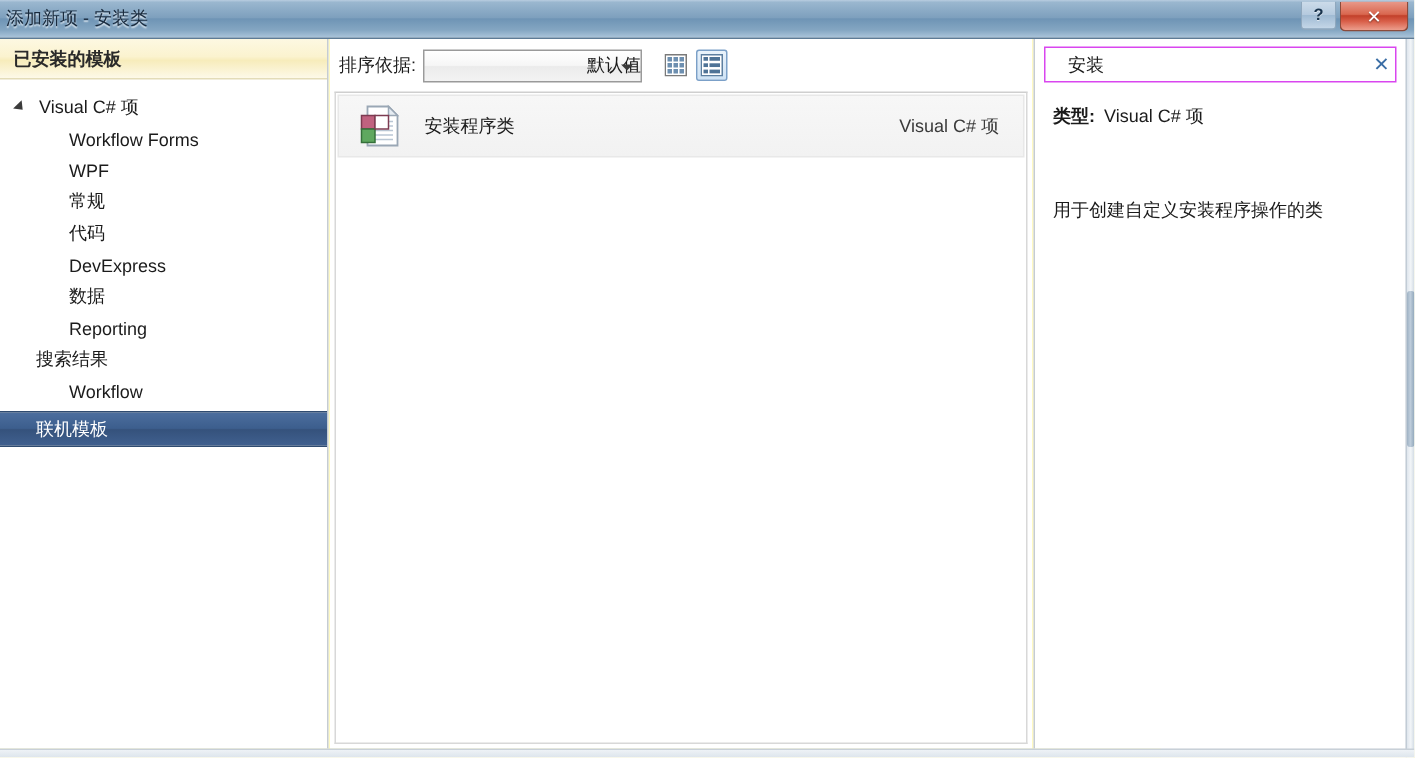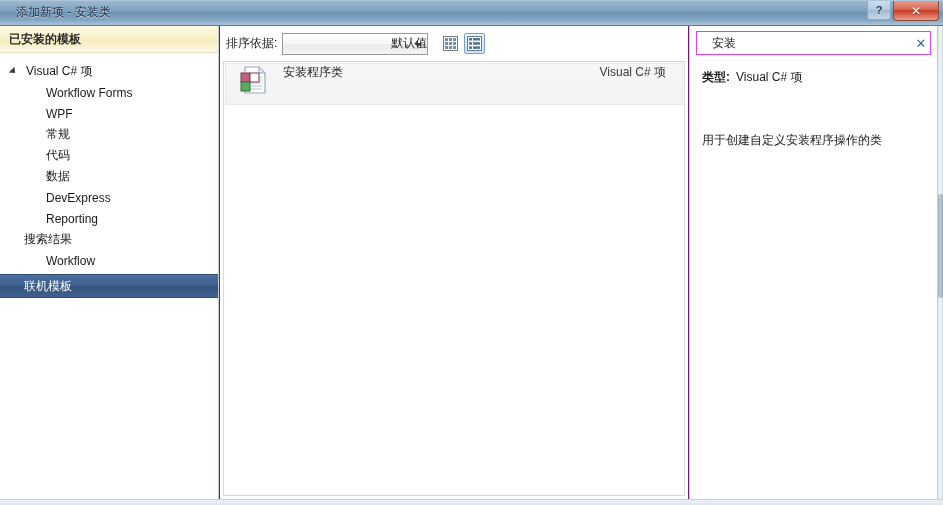--- a/index.html
+++ b/index.html
@@ -23,21 +23,21 @@
   .titlebar {
     position: absolute; left: 0; top: 0;
     width: 943px; height: 26px;
     background: linear-gradient(to bottom,
         #b9cde0 0%, #9ab7cf 6%,
         #7d9fbd 48%, #6e94b5 50%,
         #84a6c2 80%, #aac4da 100%);
     border-bottom: 1px solid #5d7b96;
   }
   .titlebar-text {
-    position: absolute; left: 16px; top: 4px;
+    position: absolute; left: 4px; top: 4px;
     font-size: 12px;
     color: #18293c;
     text-shadow: 0 1px 1px rgba(255,255,255,.75);
     white-space: nowrap;
   }
   .titlebar-buttons {
     position: absolute; right: 4px; top: 1px;
     display: flex; align-items: flex-start;
   }
   .btn-help {
@@ -63,21 +63,21 @@
     font-size: 12px; font-weight: bold;
     display: flex; align-items: center; justify-content: center;
     text-shadow: 0 1px 1px rgba(0,0,0,.45);
     cursor: pointer;
   }
 
   
   .body {
     position: absolute; left: 0; top: 26px;
     width: 774px; height: 479px;
-    background: #701a75;
+    background: #fef9c3;
   }
 
   
   .left-pane {
     position: absolute; left: 0; top: 0;
     width: 219px; height: 473px;
     background: #ffffff;
     border-right: 1px solid #c5ccd3;
     overflow: hidden;
   }
@@ -180,21 +180,21 @@
   .template-list {
     position: absolute; left: 3px; top: 35px;
     width: 462px; height: 435px;
     background: #ffffff;
     border: 1px solid #d8d8d8;
     border-top-color: #cfcfcf;
   }
   .list-item {
     height: 42px;
     margin: 1px;
-    display: flex; align-items: flex-start;
+    display: flex; align-items: center;
     background: linear-gradient(to bottom, #f7f7f7 0%, #f2f2f2 100%);
     border: 1px solid #e8e8e8;
     cursor: pointer;
   }
   .tmpl-icon {
     width: 32px; height: 32px;
     margin-left: 11px; margin-right: 14px;
     flex: none;
   }
   .tmpl-name {
@@ -311,24 +311,24 @@
           <div class="tree-node lvl1">
             <span>WPF</span>
           </div>
           <div class="tree-node lvl1">
             <span>常规</span>
           </div>
           <div class="tree-node lvl1">
             <span>代码</span>
           </div>
           <div class="tree-node lvl1">
+            <span>DevExpress</span>
+          </div>
+          <div class="tree-node lvl1">
             <span>数据</span>
-          </div>
-          <div class="tree-node lvl1">
-            <span>DevExpress</span>
           </div>
           <div class="tree-node lvl1">
             <span>Reporting</span>
           </div>
           <div class="tree-node lvl0-noarrow">
             <span>搜索结果</span>
           </div>
           <div class="tree-node lvl1">
             <span>Workflow</span>
           </div>

